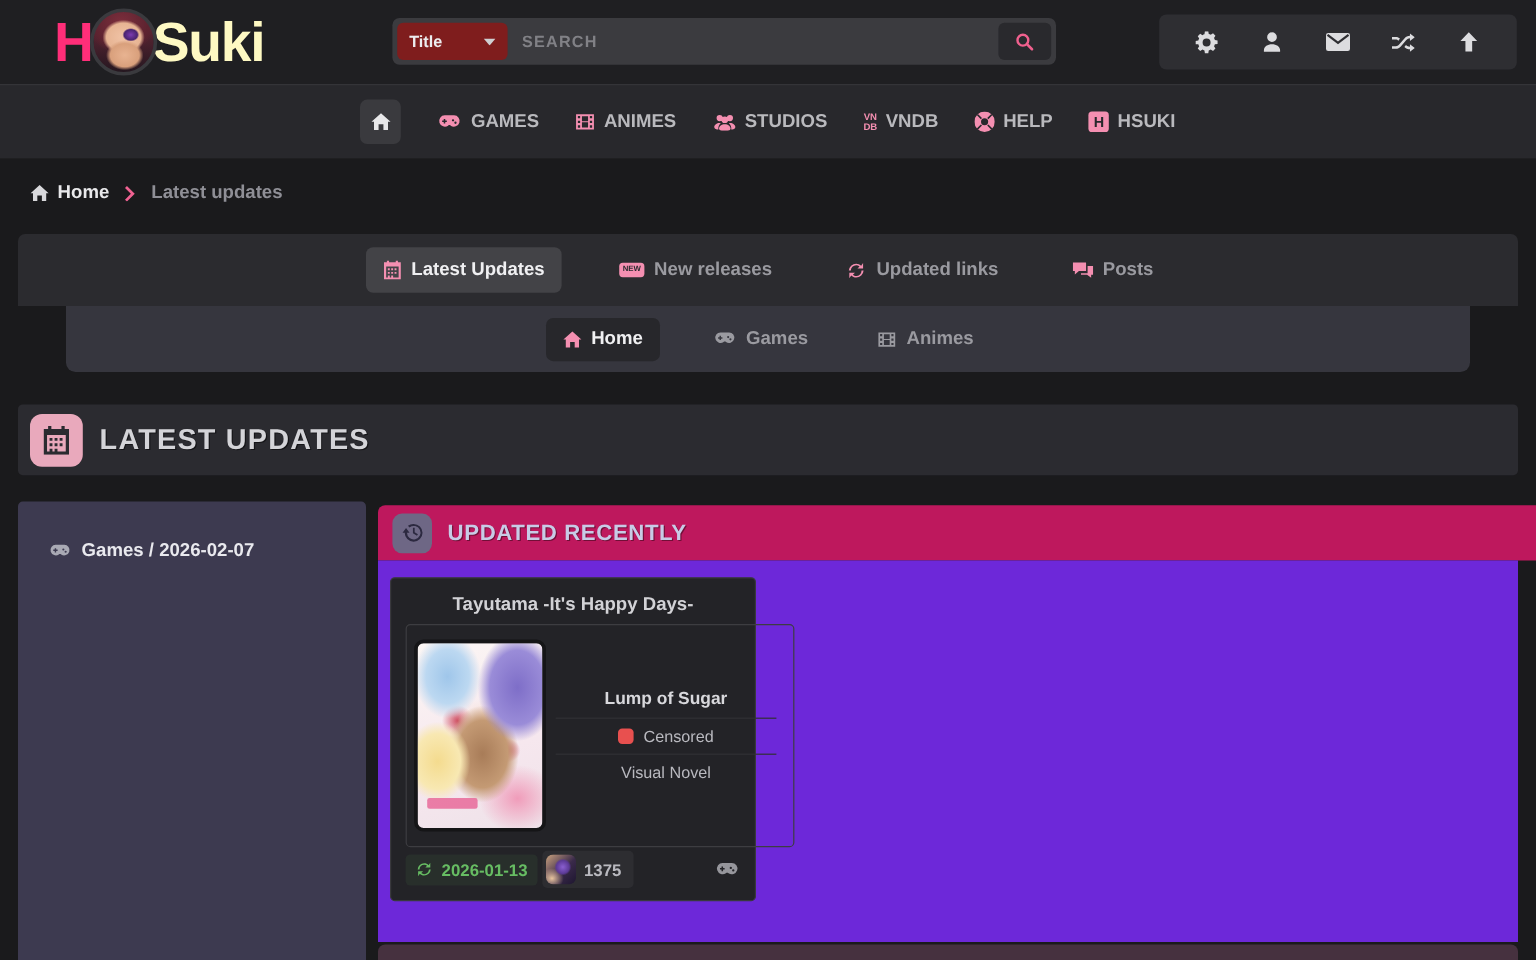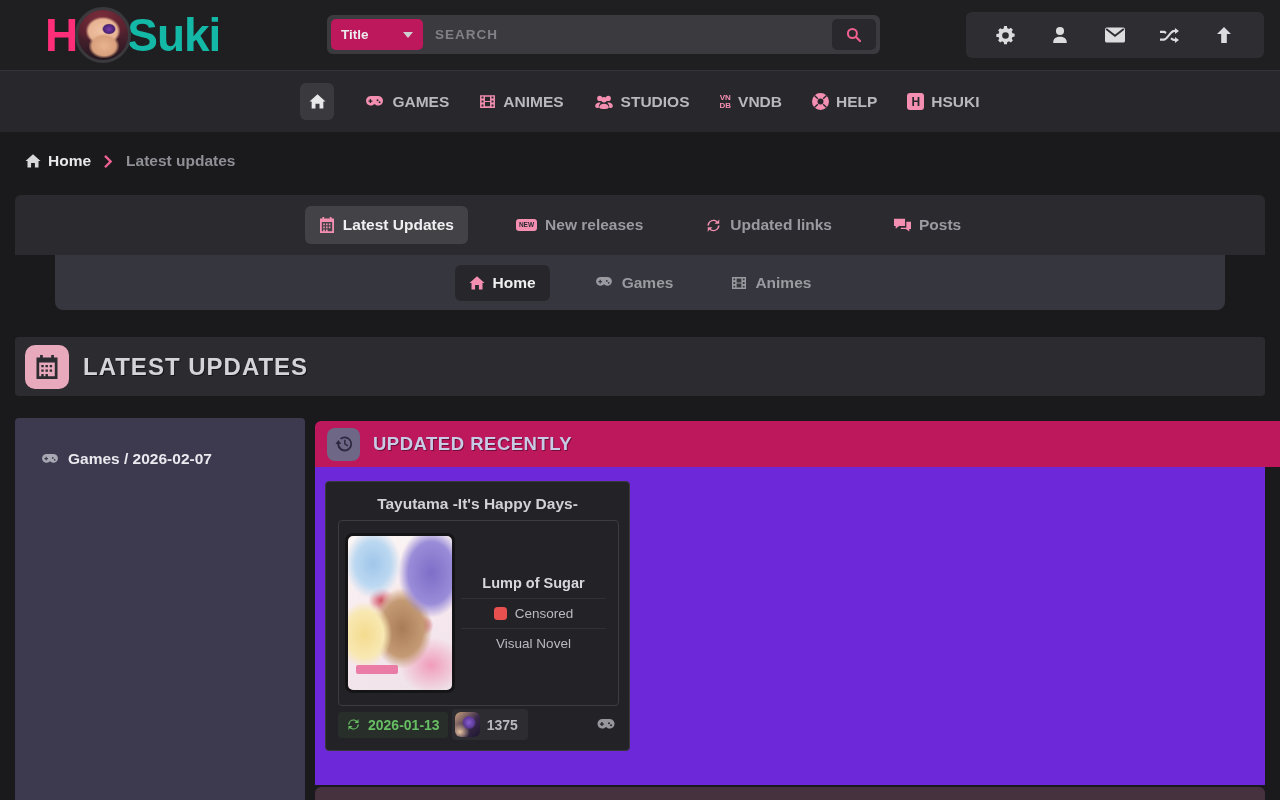--- a/index.html
+++ b/index.html
@@ -12,25 +12,25 @@
   .logo { position:absolute; left:45px; top:7px; display:flex; align-items:center; cursor:pointer; }
   .logo-h { color:#ff2e79; font-size:46px; font-weight:800; letter-spacing:-1px; }
   .logo-avatar { width:56px; height:56px; border-radius:50%; margin:0 -4px 0 -2px; border:3px solid #3a3a3e; z-index:2;
     background:
       radial-gradient(10px 8px at 62% 38%, #7b3bb0 0%, #4a2470 55%, transparent 70%),
       radial-gradient(20px 16px at 52% 72%, #e8b391 0%, #d9a07c 60%, transparent 78%),
       radial-gradient(22px 18px at 50% 42%, #f0c3a6 0%, #e7b493 65%, transparent 80%),
       radial-gradient(34px 30px at 46% 18%, #7c2e3c 0%, #5e2330 65%, transparent 85%),
       linear-gradient(180deg, #6d2837 0%, #47202c 55%, #251720 100%);
   }
-  .logo-suki { color:#14b8a6; font-size:46px; font-weight:800; letter-spacing:-1px; }
+  .logo-suki { color:#fef9c3; font-size:46px; font-weight:800; letter-spacing:-1px; }
 
   .search-group { position:absolute; left:327px; top:15px; width:553px; height:39px; background:#3b3b3f; border-radius:6px;
     display:flex; align-items:center; padding:0 4px; }
-  .search-select { height:31px; min-width:92px; background:#be185d; border-radius:5px; display:flex; align-items:center;
+  .search-select { height:31px; min-width:92px; background:#7f1d1d; border-radius:5px; display:flex; align-items:center;
     justify-content:space-between; padding:0 10px; color:#ececee; font-size:13.5px; font-weight:700; cursor:pointer; }
   .search-select .chev { color:#cfcfd2; margin-left:10px; }
   .search-input { flex:1; height:100%; background:transparent; border:none; outline:none; color:#d8d8da;
     font-size:13.5px; font-weight:700; letter-spacing:1px; padding:0 12px; font-family:"Liberation Sans",sans-serif; }
   .search-input::placeholder { color:#818186; }
   .search-btn { width:44px; height:31px; background:#29292d; border:none; border-radius:5px; color:#f0608e;
     display:flex; align-items:center; justify-content:center; cursor:pointer; }
 
   .header-actions { position:absolute; left:966px; top:12px; width:298px; height:46px; background:#2e2e32; border-radius:6px;
     display:flex; align-items:center; justify-content:space-evenly; }
@@ -93,21 +93,21 @@
   .updated-icon { width:33px; height:33px; background:#6e6785; border-radius:8px; margin-left:12px; color:#2c2940;
     display:flex; align-items:center; justify-content:center; }
   .updated-title { margin-left:13px; color:#c8cbe6; font-size:18.5px; font-weight:800; letter-spacing:.5px;
     text-shadow:1px 1px 0 rgba(0,0,0,.4); }
   .main-body { position:absolute; left:0; top:49px; width:950px; height:318px; background:#6d28d9; }
 
   
   .card { position:absolute; left:10px; top:14px; width:305px; height:270px; background:#232327; border:1px solid #39393d;
     border-radius:4px; }
   .card-title { text-align:center; margin-top:13px; color:#d2d2d6; font-size:15.5px; font-weight:700; cursor:pointer; }
-  .card-box { position:absolute; left:12px; top:38px; width:281px; height:186px; border:1px solid #3d3d41; border-radius:4px;
+  .card-box { position:absolute; left:12px; top:38px; width:324px; height:186px; border:1px solid #3d3d41; border-radius:4px;
     display:flex; align-items:center; padding:6px; }
   .cover { width:110px; height:160px; border-radius:8px; border:3px solid #151517; cursor:pointer; flex:0 0 auto;
     background:
       radial-gradient(40px 50px at 24% 18%, #9fc6ea 0%, #bcd8f1 45%, transparent 70%),
       radial-gradient(46px 62px at 80% 24%, #7e6ec8 0%, #9a8cd8 50%, transparent 72%),
       radial-gradient(38px 46px at 16% 64%, #f4db8e 0%, #f8e8b2 50%, transparent 72%),
       radial-gradient(42px 56px at 52% 60%, #a87c58 0%, #c49a74 50%, transparent 72%),
       radial-gradient(30px 30px at 52% 44%, #f7ddd0 0%, transparent 70%),
       radial-gradient(46px 40px at 80% 84%, #f09cba 0%, transparent 70%),
       radial-gradient(20px 20px at 32% 42%, #cf4f63 0%, transparent 65%),

